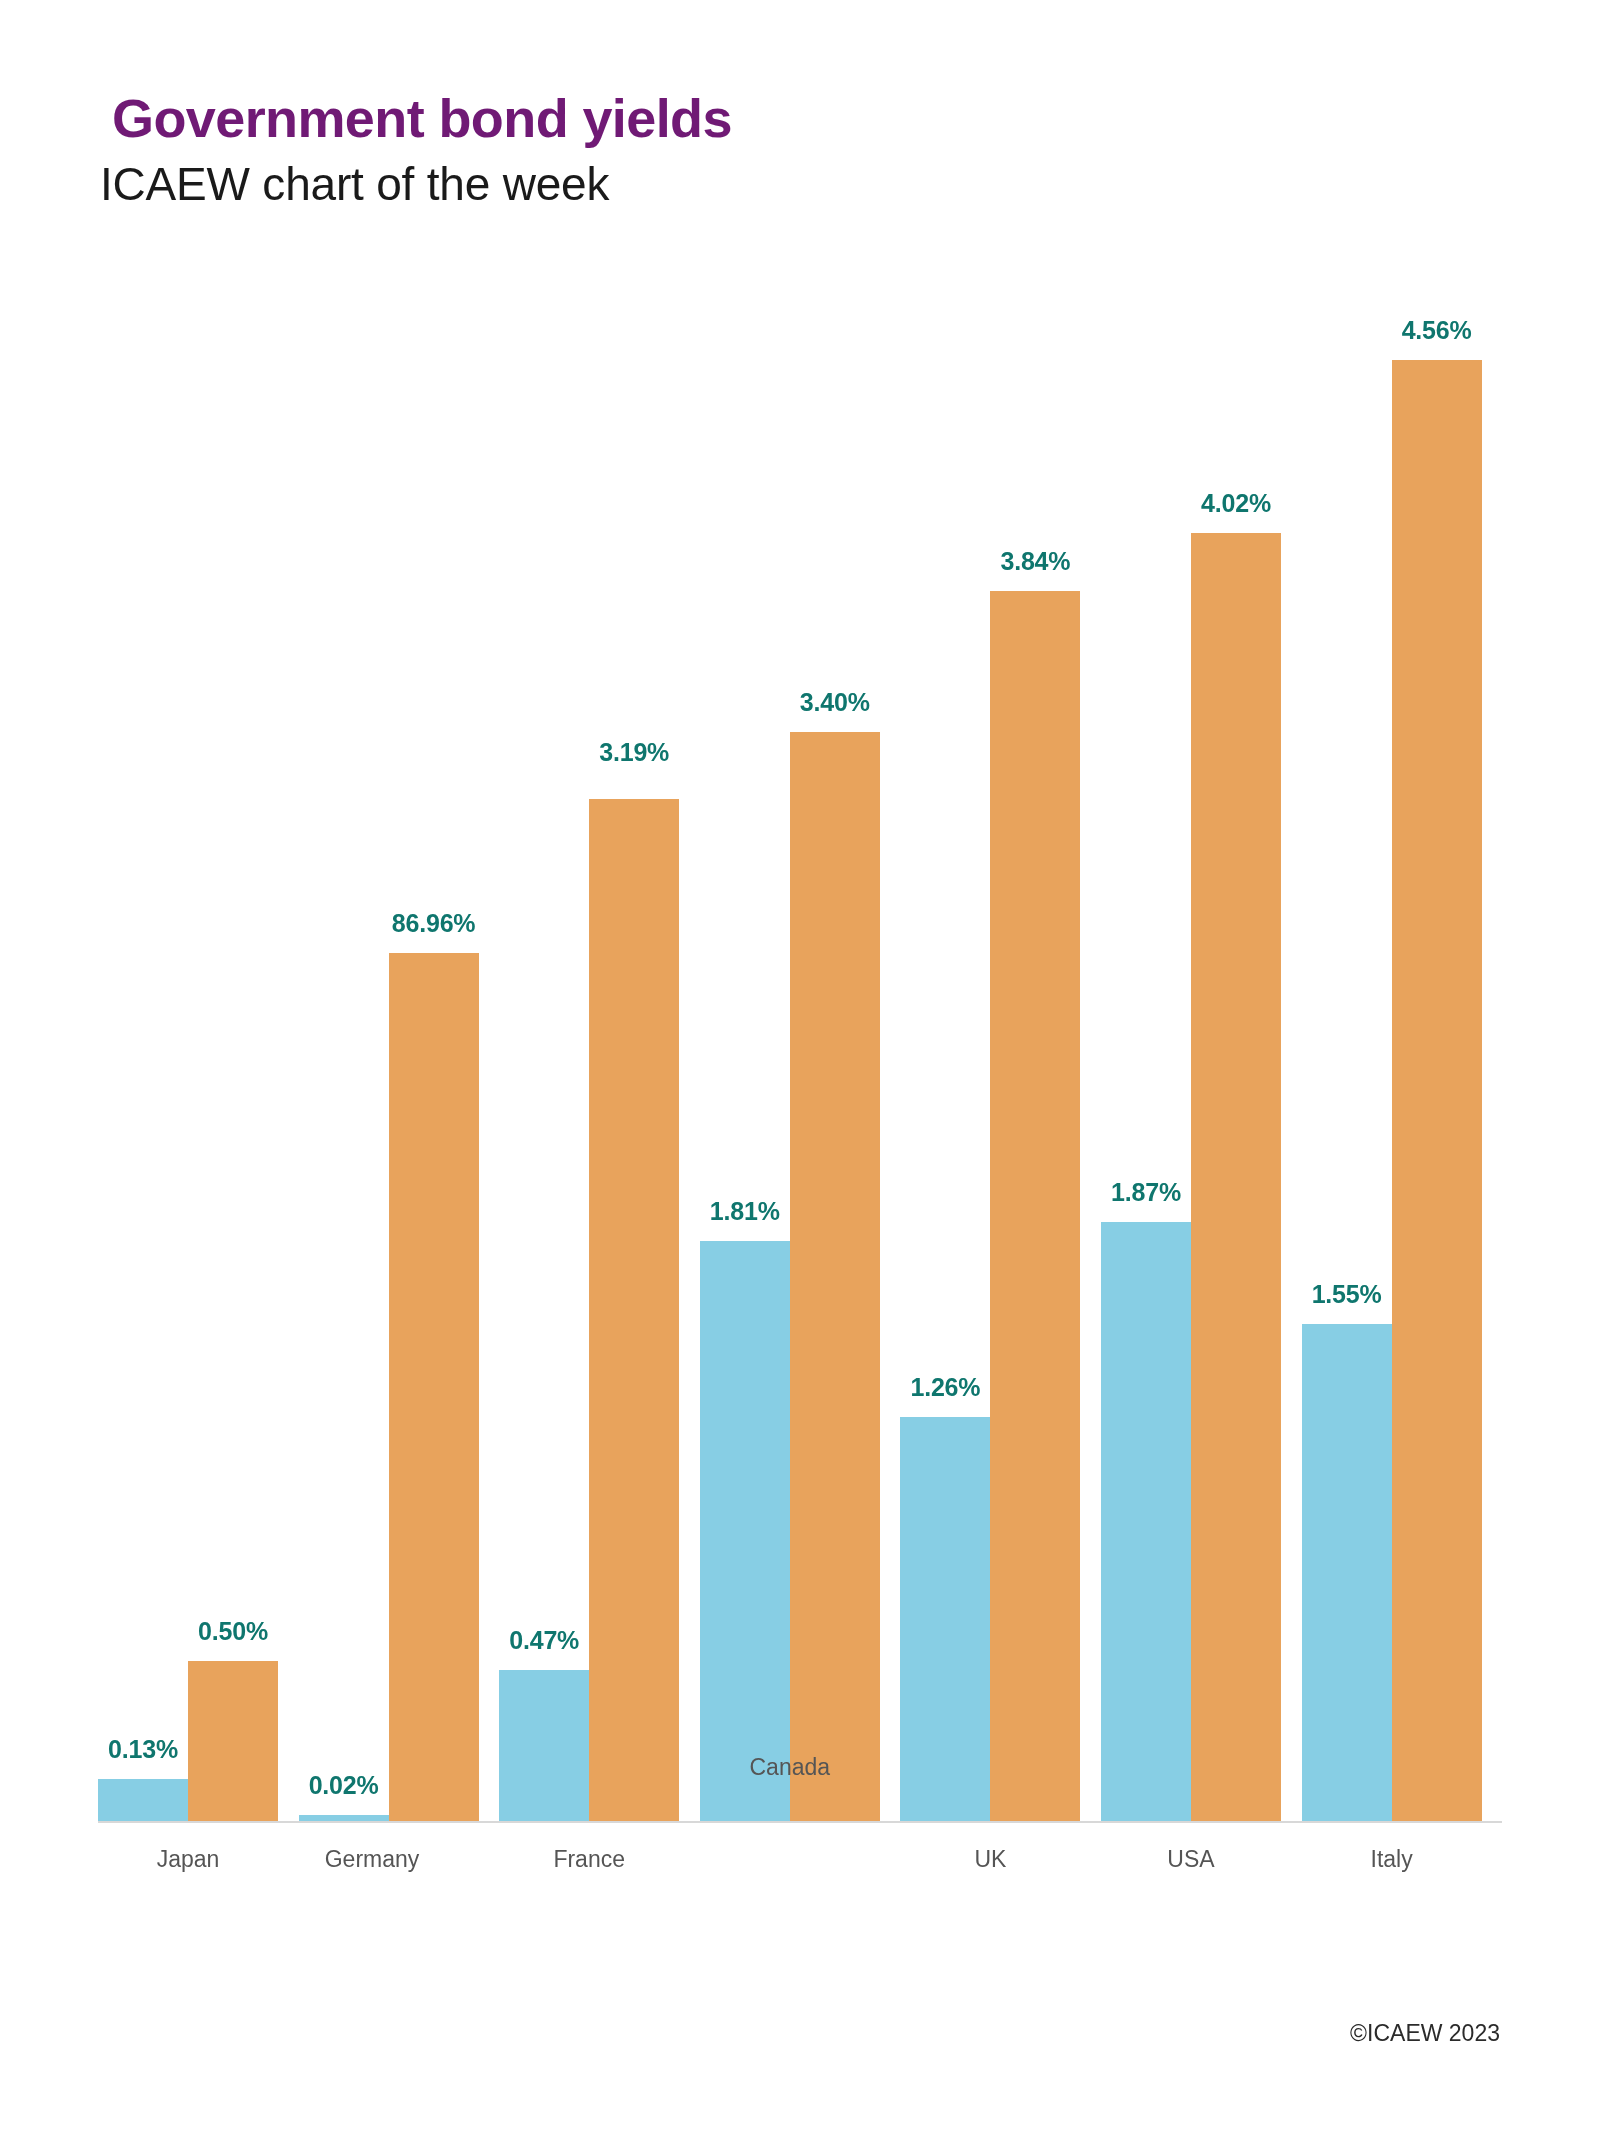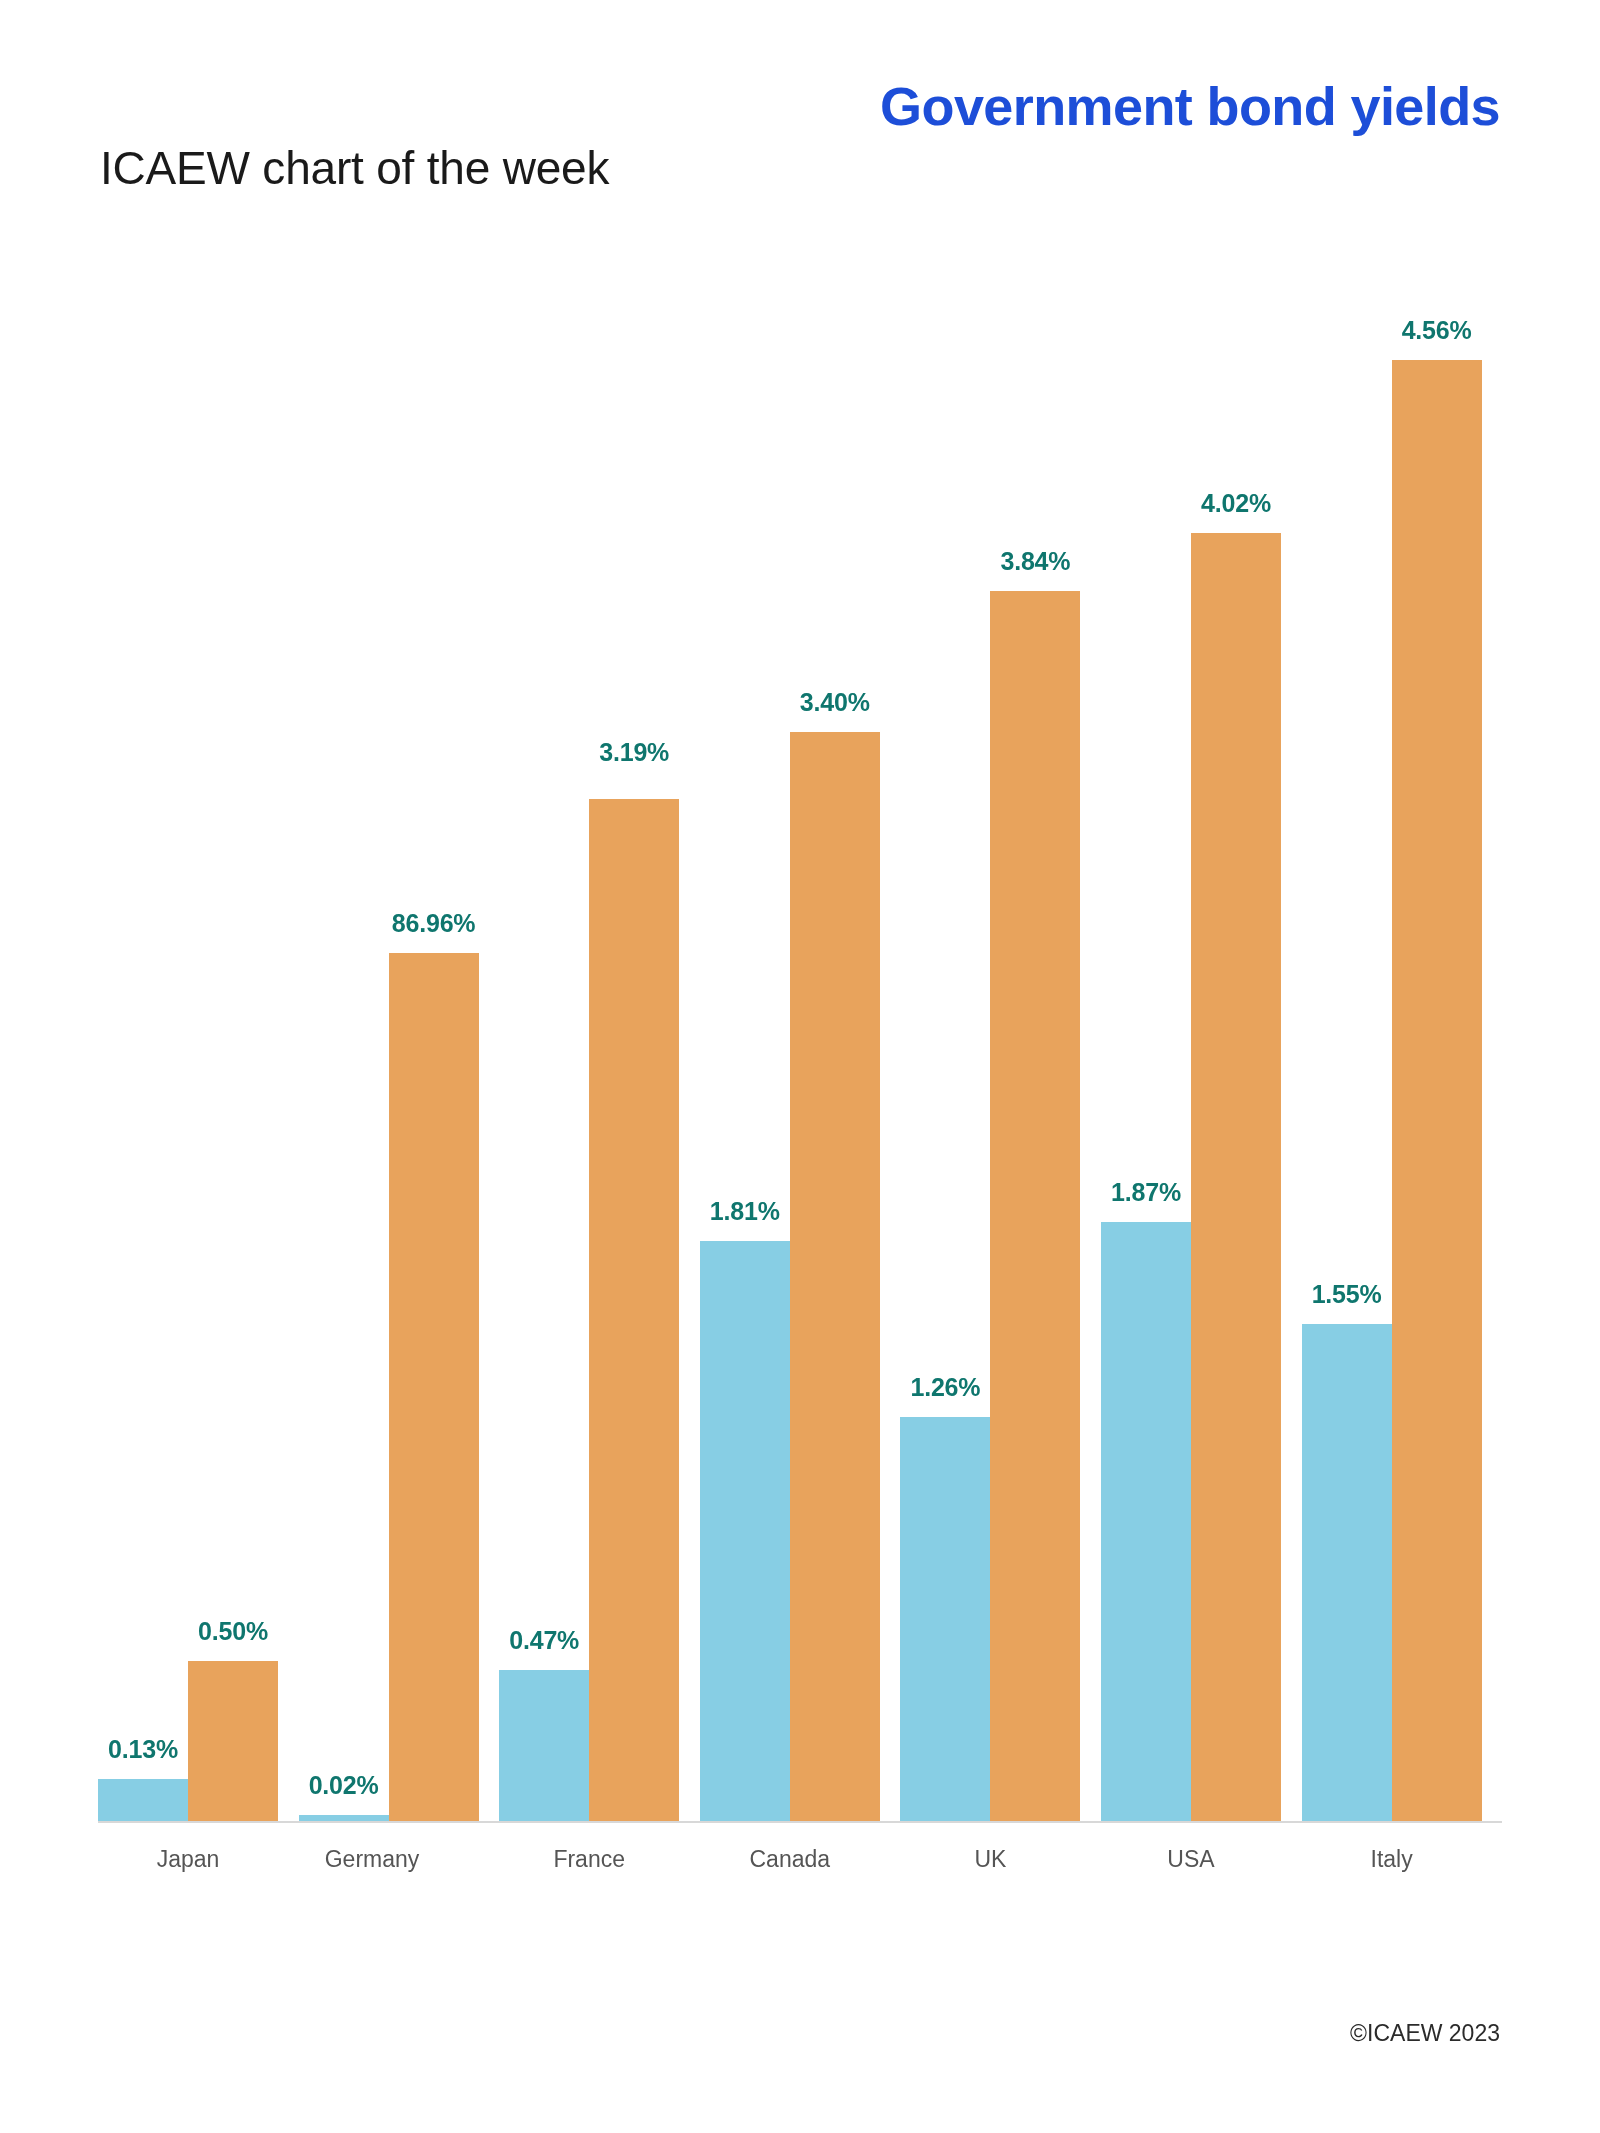--- a/index.html
+++ b/index.html
@@ -27,24 +27,23 @@
     position: absolute;
     left: 100px;
     top: 78px;
     width: 1400px;
   }
   .title {
     font-size: 54px;
     font-weight: 700;
     letter-spacing: -0.6px;
     line-height: 1.06;
-    color: #1d4ed8;
-    margin: 0;
+    color: #701a75;
+    margin: 12px;
     white-space: nowrap;
-    text-align: right;
   }
   .subtitle {
     font-size: 46px;
     font-weight: 400;
     letter-spacing: -0.2px;
     line-height: 1.12;
     color: #1a1a1a;
     margin: 8px 0 0 0;
     white-space: nowrap;
   }
@@ -158,21 +157,21 @@
       <div class="cat-label" style="left: 242px; width: 260px; top: 1846px;">Germany</div>
       <div class="bar" style="left: 499.2px; width: 90px; height: 150.588px; bottom: 312px; background: rgb(135, 206, 228);"></div>
       <div class="bar-label" style="left: 469.2px; width: 150px; top: 1626.41px;">0.47%</div>
       <div class="bar" style="left: 589.2px; width: 90px; height: 1022.08px; bottom: 312px; background: rgb(232, 163, 92);"></div>
       <div class="bar-label" style="left: 559.2px; width: 150px; top: 738px;">3.19%</div>
       <div class="cat-label" style="left: 459.2px; width: 260px; top: 1846px;">France</div>
       <div class="bar" style="left: 699.8px; width: 90px; height: 579.924px; bottom: 312px; background: rgb(135, 206, 228);"></div>
       <div class="bar-label" style="left: 669.8px; width: 150px; top: 1197.08px;">1.81%</div>
       <div class="bar" style="left: 789.8px; width: 90px; height: 1089.36px; bottom: 312px; background: rgb(232, 163, 92);"></div>
       <div class="bar-label" style="left: 759.8px; width: 150px; top: 687.64px;">3.40%</div>
-      <div class="cat-label" style="left: 659.8px; width: 260px; top: 1846px;">Canada</div>
+      <div class="cat-label" style="left: 659.8px; width: 260px; top: 1754px;">Canada</div>
       <div class="bar" style="left: 900.4px; width: 90px; height: 403.704px; bottom: 312px; background: rgb(135, 206, 228);"></div>
       <div class="bar-label" style="left: 870.4px; width: 150px; top: 1373.3px;">1.26%</div>
       <div class="bar" style="left: 990.4px; width: 90px; height: 1230.34px; bottom: 312px; background: rgb(232, 163, 92);"></div>
       <div class="bar-label" style="left: 960.4px; width: 150px; top: 546.664px;">3.84%</div>
       <div class="cat-label" style="left: 860.4px; width: 260px; top: 1846px;">UK</div>
       <div class="bar" style="left: 1101px; width: 90px; height: 599.148px; bottom: 312px; background: rgb(135, 206, 228);"></div>
       <div class="bar-label" style="left: 1071px; width: 150px; top: 1177.85px;">1.87%</div>
       <div class="bar" style="left: 1191px; width: 90px; height: 1288.01px; bottom: 312px; background: rgb(232, 163, 92);"></div>
       <div class="bar-label" style="left: 1161px; width: 150px; top: 488.992px;">4.02%</div>
       <div class="cat-label" style="left: 1061px; width: 260px; top: 1846px;">USA</div>

